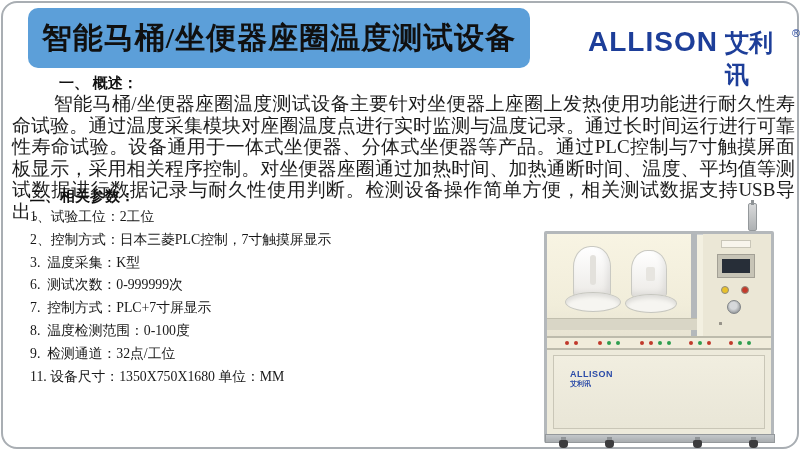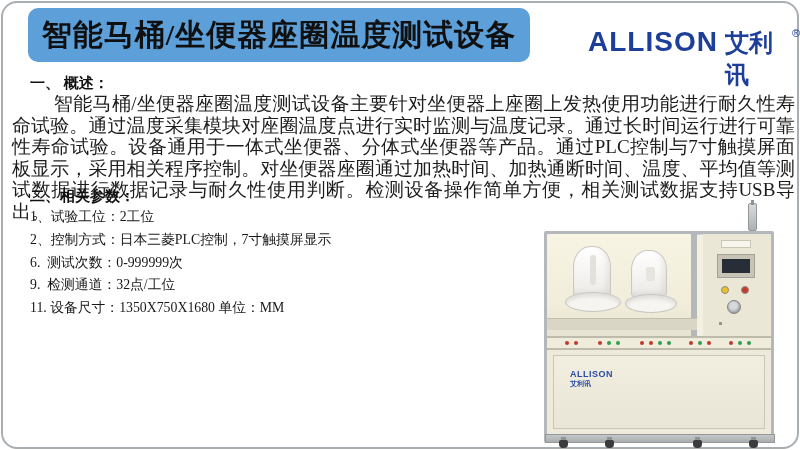--- a/index.html
+++ b/index.html
@@ -1,31 +1,31 @@
 <!DOCTYPE html>
 <html><head>
 <meta charset="utf-8">
 <style>
   * { margin:0; padding:0; box-sizing:border-box; }
   html,body { width:800px; height:450px; background:#ffffff; overflow:hidden; }
   body { font-family:"Liberation Serif","DejaVu Serif",serif; color:#1b1b1b; position:relative; }
 
   .page-border { position:absolute; inset:1px; border:2px solid #a9aeb3; border-radius:16px; pointer-events:none; }
 
-  .title-banner { position:absolute; left:28px; top:8px; width:502px; height:54px;
+  .title-banner { position:absolute; left:28px; top:8px; width:502px; height:60px;
     background:#5C9FD9; border-radius:10px; display:flex; align-items:center; justify-content:center; }
   .title-banner .t { font-size:30px; font-weight:600; letter-spacing:1px; color:#101010; }
 
   .logo { position:absolute; left:588px; top:26px; display:flex; align-items:baseline; color:#1d3e99; }
   .logo .brand { font-family:"Liberation Sans","DejaVu Sans",sans-serif; font-weight:800; font-size:28px; letter-spacing:1px; }
   .logo .brand-cn { font-size:24px; font-weight:700; margin-left:7px; }
   .logo .reg { font-size:11px; font-family:"Liberation Sans",sans-serif; position:relative; top:-14px; margin-left:2px; }
 
   .h1 { position:absolute; left:30px; font-size:15px; font-weight:bold; color:#111; }
-  .overview-h { top:74px; }
+  .overview-h { top:74px;margin-left:29px; }
   .para { position:absolute; left:12px; top:93px; width:783px; font-size:19px; line-height:21.5px;
     text-indent:2.2em; text-align:justify; color:#1c1c1c; }
   .params-h { top:187px;font-family:Liberation Serif, serif; }
 
   .param-list { position:absolute; left:30px; top:206px; width:500px; font-size:13.8px; }
   .param-list .item { height:22.8px; line-height:22.8px; white-space:pre; color:#171717; }
 
   
   .machine { position:absolute; left:543px; top:197px; width:234px; height:251px; }
   .machine * { position:absolute; }
@@ -80,21 +80,24 @@
 </div>
 
 <div class="h1 overview-h">一、 概述：</div>
 <div class="para">智能马桶/坐便器座圈温度测试设备主要针对坐便器上座圈上发热使用功能进行耐久性寿命试验。通过温度采集模块对座圈温度点进行实时监测与温度记录。通过长时间运行进行可靠性寿命试验。设备通用于一体式坐便器、分体式坐便器等产品。通过PLC控制与7寸触摸屏面板显示，采用相关程序控制。对坐便器座圈通过加热时间、加热通断时间、温度、平均值等测试数据进行数据记录与耐久性使用判断。检测设备操作简单方便，相关测试数据支持USB导出。</div>
 
 <div class="h1 params-h">二、相关参数：</div>
 
 <div class="param-list">
   <div class="item">1、试验工位：2工位</div>
   <div class="item">2、控制方式：日本三菱PLC控制，7寸触摸屏显示</div>
+  <div class="item">3.  温度采集：K型</div>
   <div class="item">6.  测试次数：0-999999次</div>
+  <div class="item">7.  控制方式：PLC+7寸屏显示</div>
+  <div class="item">8.  温度检测范围：0-100度</div>
   <div class="item">9.  检测通道：32点/工位</div>
   <div class="item">11. 设备尺寸：1350X750X1680 单位：MM</div>
 </div>
 
 <div class="machine">
   <div class="m-tower"></div>
   <div class="m-body">
     <div class="m-chamber">
       <div class="m-floor"></div>
       <div class="seat-lid lid-l"></div>

